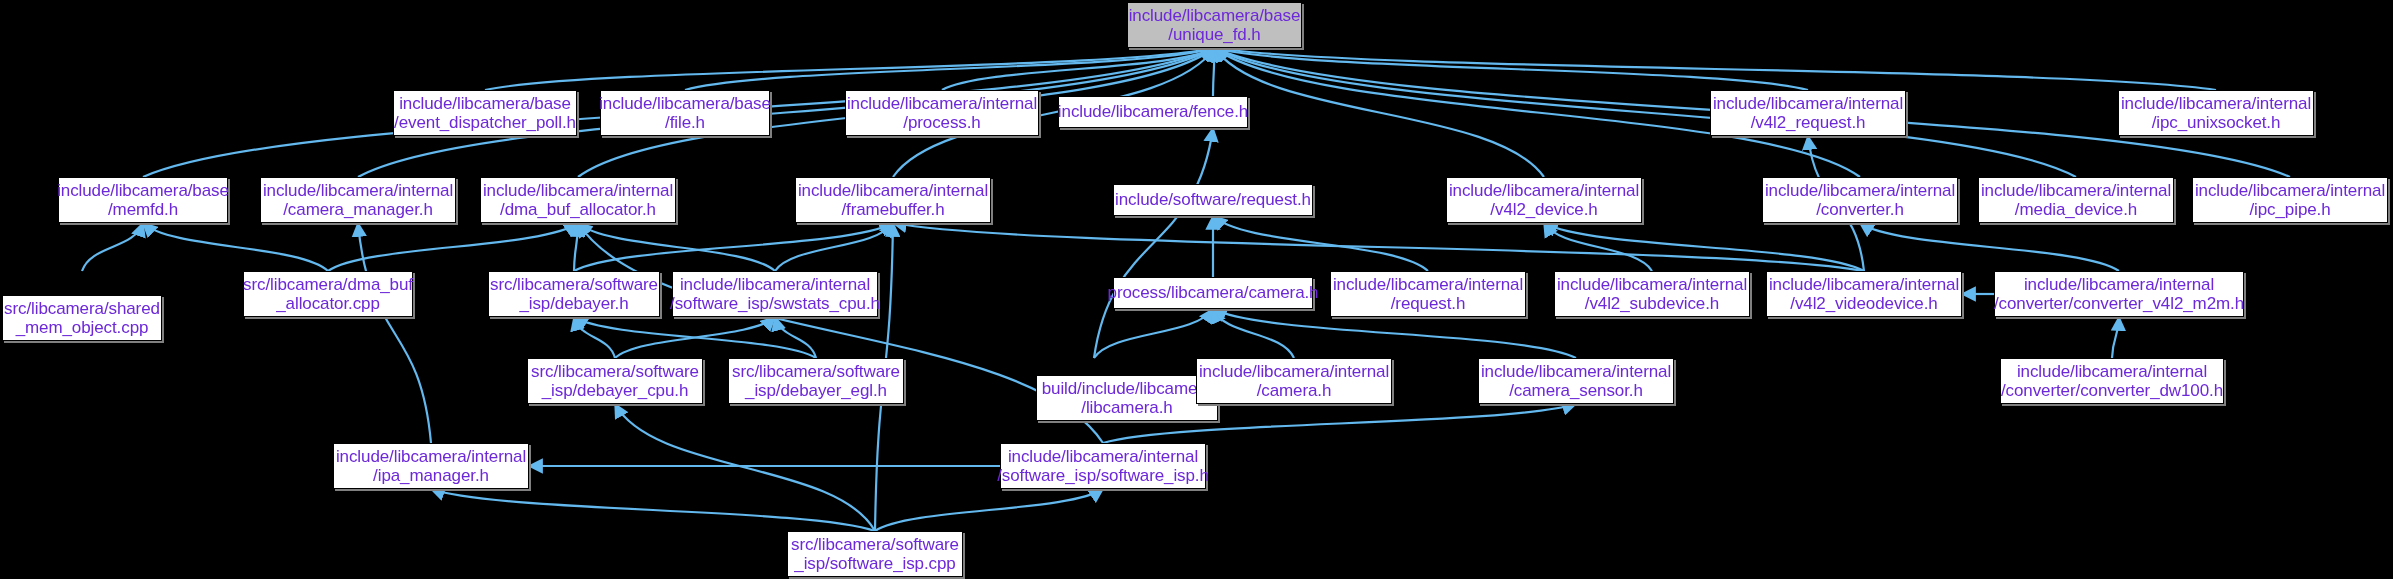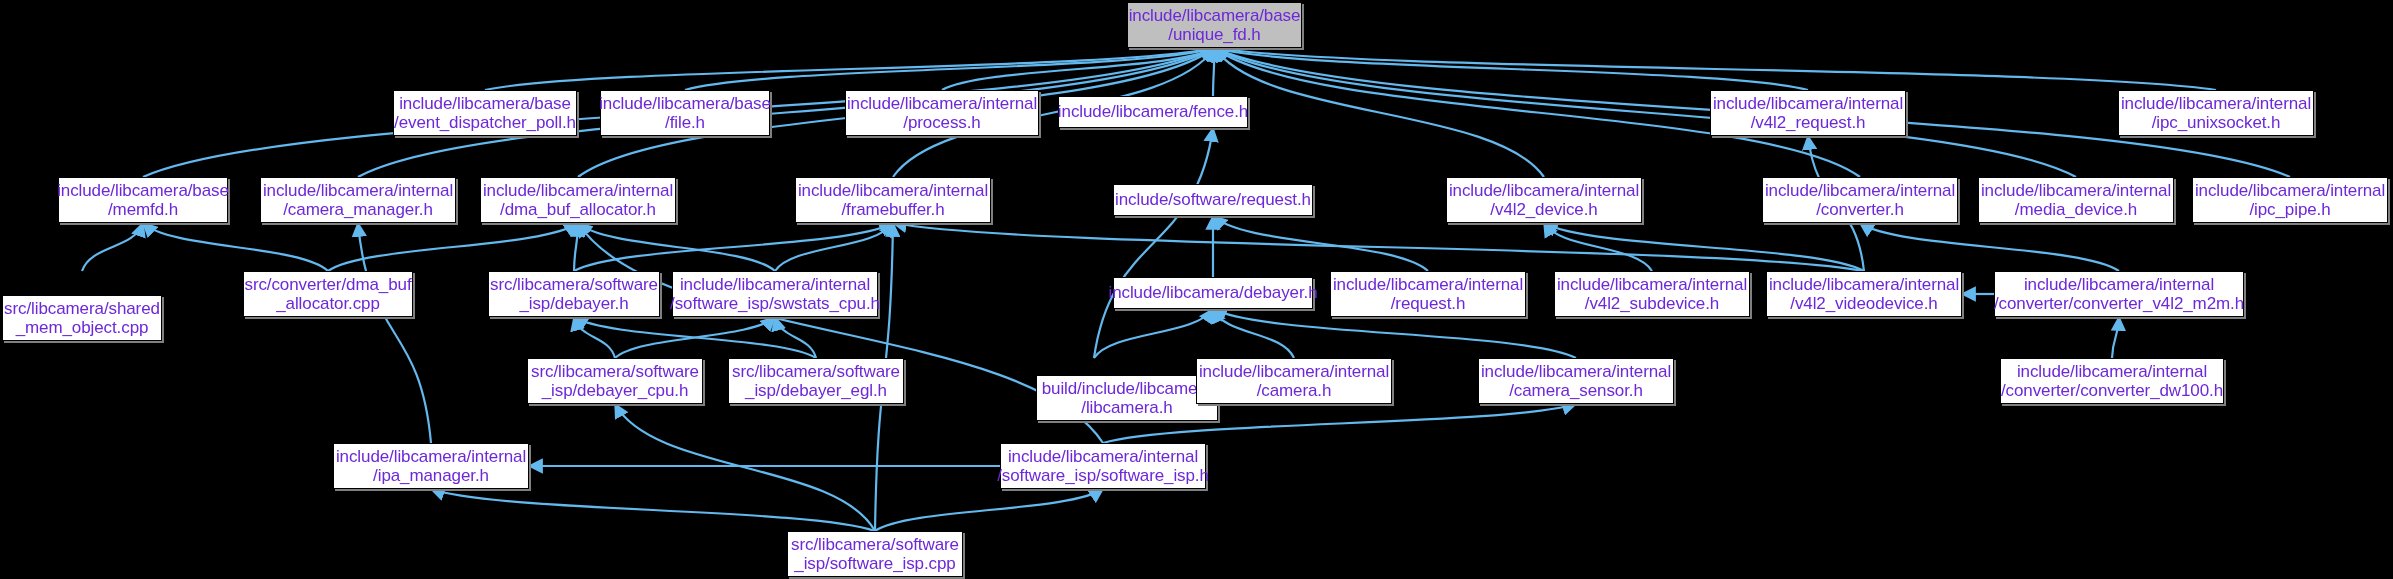--- a/index.html
+++ b/index.html
@@ -133,27 +133,27 @@
       <div class="node" style="left: 1446px; top: 177px; width: 196px; height: 46px;">include/libcamera/internal
 /v4l2_device.h</div>
       <div class="node" style="left: 1762px; top: 177px; width: 196px; height: 46px;">include/libcamera/internal
 /converter.h</div>
       <div class="node" style="left: 1978px; top: 177px; width: 196px; height: 46px;">include/libcamera/internal
 /media_device.h</div>
       <div class="node" style="left: 2192px; top: 177px; width: 196px; height: 46px;">include/libcamera/internal
 /ipc_pipe.h</div>
       <div class="node" style="left: 2px; top: 271px; width: 160px; height: 46px; margin-top: 24px;">src/libcamera/shared
 _mem_object.cpp</div>
-      <div class="node" style="left: 243px; top: 271px; width: 170px; height: 46px;">src/converter/dma_buf
+      <div class="node" style="left: 243px; top: 271px; width: 170px; height: 46px;">src/libcamera/dma_buf
 _allocator.cpp</div>
       <div class="node" style="left: 488px; top: 271px; width: 172px; height: 46px;">src/libcamera/software
 _isp/debayer.h</div>
       <div class="node" style="left: 672px; top: 271px; width: 206px; height: 46px;">include/libcamera/internal
 /software_isp/swstats_cpu.h</div>
-      <div class="node" style="left: 1113px; top: 277px; width: 200px; height: 32px;">include/libcamera/debayer.h</div>
+      <div class="node" style="left: 1113px; top: 277px; width: 200px; height: 32px;">process/libcamera/camera.h</div>
       <div class="node" style="left: 1330px; top: 271px; width: 196px; height: 46px;">include/libcamera/internal
 /request.h</div>
       <div class="node" style="left: 1554px; top: 271px; width: 196px; height: 46px;">include/libcamera/internal
 /v4l2_subdevice.h</div>
       <div class="node" style="left: 1766px; top: 271px; width: 196px; height: 46px;">include/libcamera/internal
 /v4l2_videodevice.h</div>
       <div class="node" style="left: 1994px; top: 271px; width: 250px; height: 46px;">include/libcamera/internal
 /converter/converter_v4l2_m2m.h</div>
       <div class="node" style="left: 527px; top: 358px; width: 176px; height: 46px;">src/libcamera/software
 _isp/debayer_cpu.h</div>

